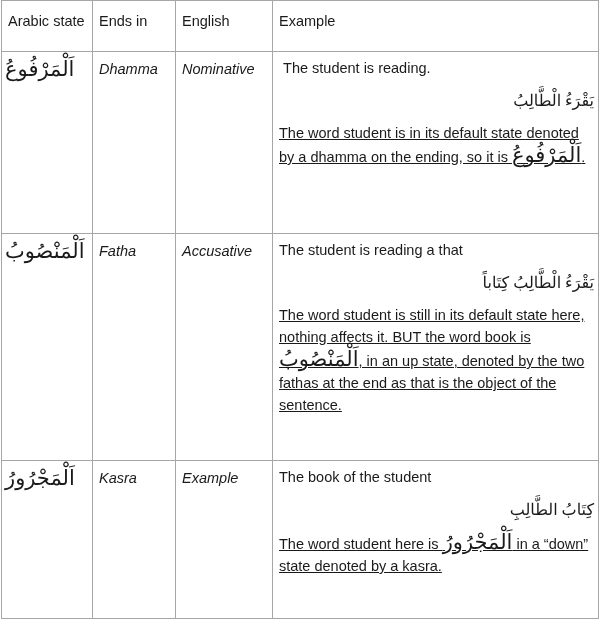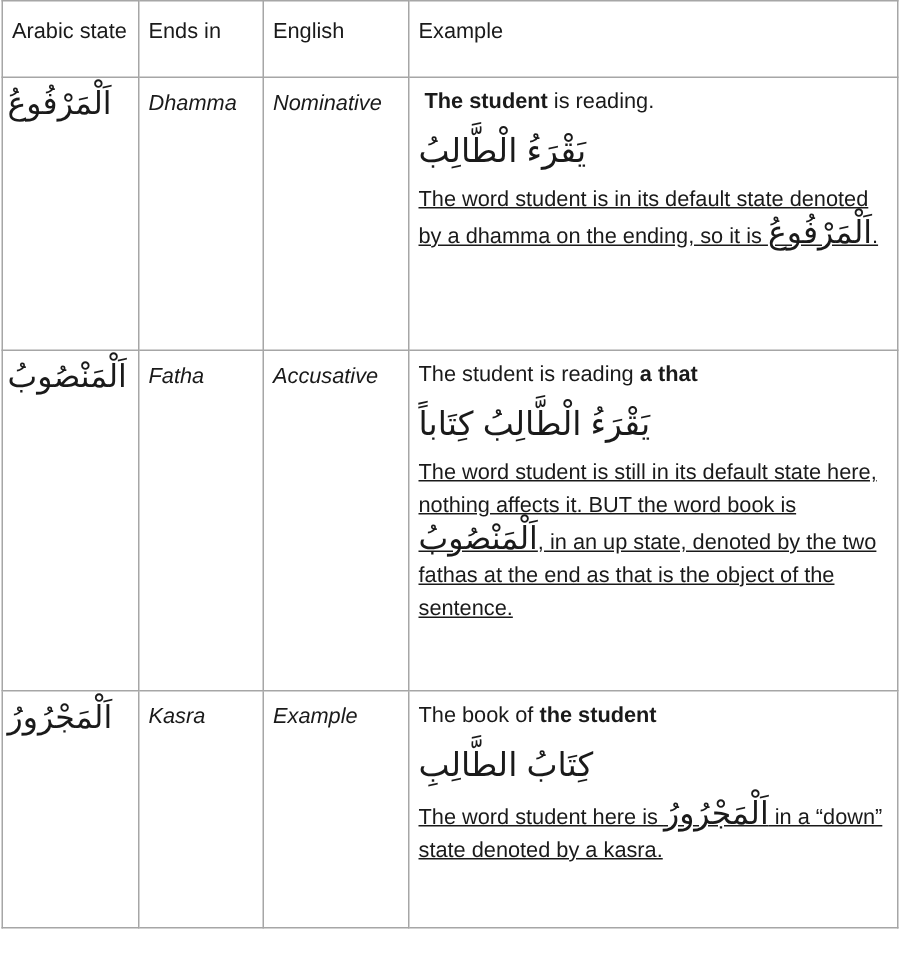--- a/index.html
+++ b/index.html
@@ -58,27 +58,27 @@
       font-size: 21px;
       line-height: 30px;
       padding-top: 2px;
       margin-left: -3px;
     }
     .example-line {
       display: block;
       line-height: 20px;
       padding-top: 6px;
     }
-    .example-line b { font-weight: bold; }
+    .example-line b { font-weight: normal; }
     .arabic-sentence {
       display: block;
       direction: rtl;
-      text-align: left;
-      font-family: Liberation Sans, sans-serif;
-      font-size: 22px;
+      text-align: right;
+      font-family: Liberation Serif, serif;
+      font-size: 16px;
       line-height: 30px;
       margin-top: 8px;
       margin-bottom: 6px;
     }
     .explanation {
       display: block;
       line-height: 22px;
       margin-top: 6px;
       text-decoration: underline;
     }

